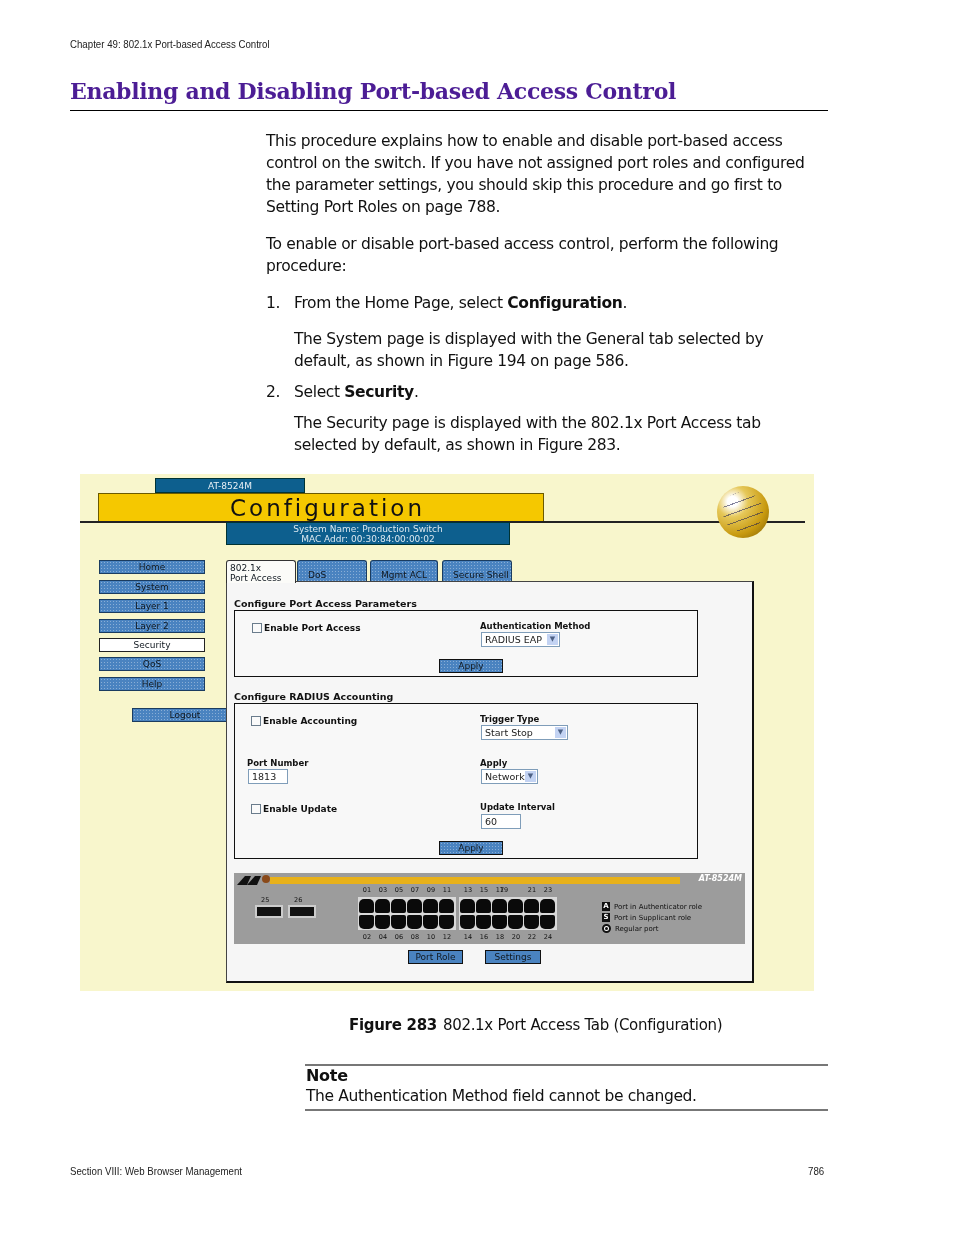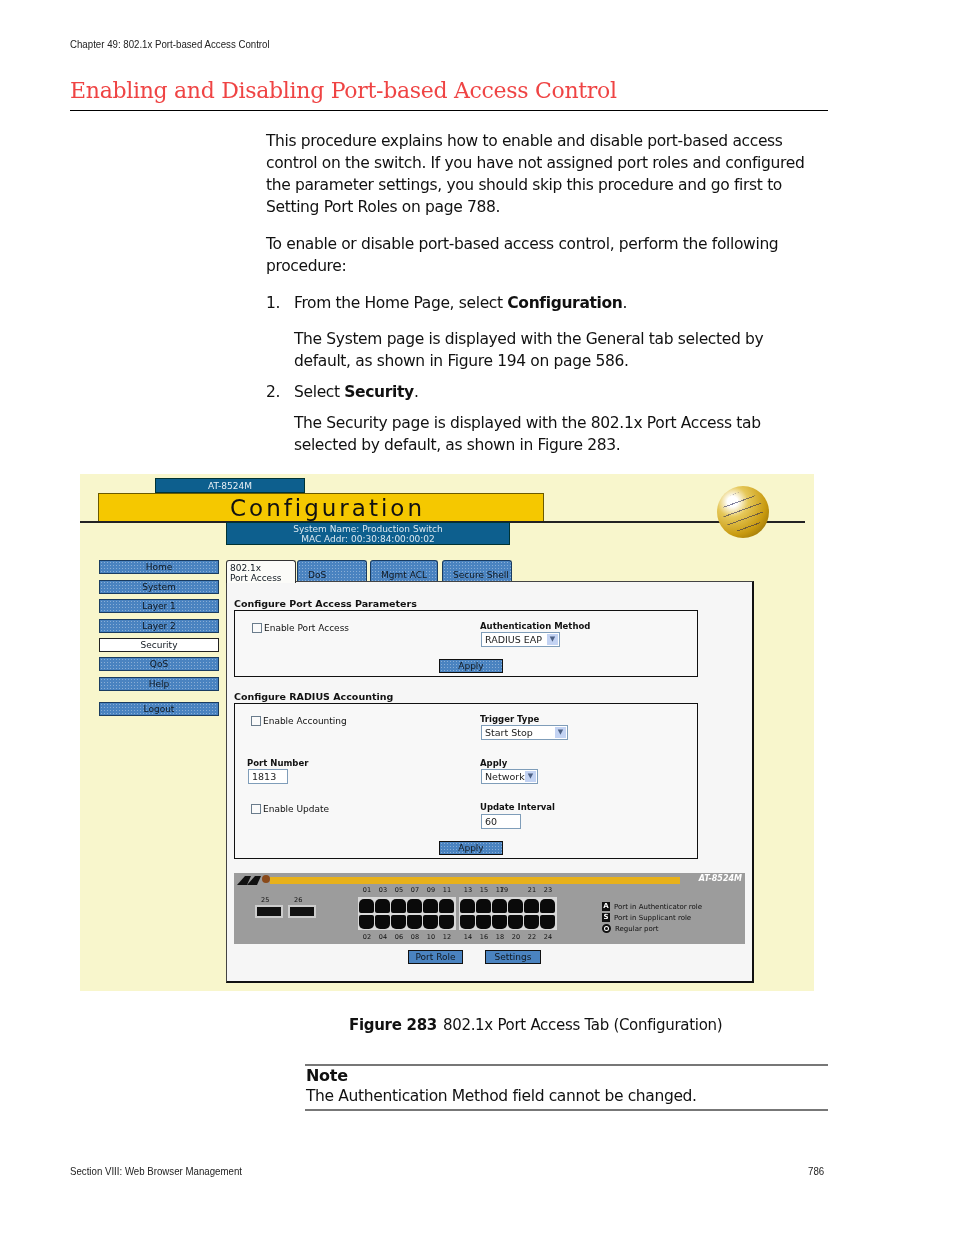--- a/index.html
+++ b/index.html
@@ -1,20 +1,20 @@
 <!DOCTYPE html>
 <html><head>
 <meta charset="utf-8">
 <style>
   * { box-sizing: border-box; margin: 0; padding: 0; }
   html, body { width: 954px; height: 1235px; background: #ffffff; }
   body { position: relative; font-family: "DejaVu Sans", sans-serif; color: #111; overflow: hidden; }
 
   .running-head { position: absolute; left: 70px; top: 38px; font-family: "Liberation Sans", sans-serif; font-size: 11px; color: #222; transform: scaleX(0.88); transform-origin: left; }
-  .page-title { position: absolute; left: 70px; top: 78px; font-family: "DejaVu Serif", serif; font-weight: normal; font-size: 22px; letter-spacing: -0.3px; color: #ef4444; }
+  .page-title { position: absolute; left: 70px; top: 78px; font-family: "DejaVu Serif", serif; font-weight: bold; font-size: 22px; letter-spacing: -0.3px; color: #4c1d95; }
   .title-rule { position: absolute; left: 70px; top: 110px; width: 758px; height: 1px; background: #000; }
 
   .body-text { position: absolute; left: 266px; width: 565px; font-family: "DejaVu Sans", sans-serif; font-size: 15.5px; line-height: 22px; color: #111; letter-spacing: -0.35px; }
   .p1 { top: 130px; }
   .p2 { top: 233px; }
   .step { position: absolute; left: 266px; font-size: 15.5px; line-height: 22px; letter-spacing: -0.35px; color: #111; }
   .step .num { display: inline-block; width: 28px; }
   .step-desc { position: absolute; left: 294px; width: 520px; font-size: 15.5px; line-height: 22px; letter-spacing: -0.35px; color: #111; }
 
   
@@ -22,32 +22,32 @@
   .model-tab { position: absolute; left: 75px; top: 4px; width: 150px; height: 15px; background: #0d5f8e; color: #e8f0f5; font-size: 9px; text-align: center; line-height: 15px; border: 1px solid #033; }
   .config-banner { position: absolute; left: 18px; top: 19px; width: 446px; height: 29px; background: #f5c800; border: 1px solid #6b5a00; }
   .config-banner span { position: absolute; left: 131px; top: 1px; font-size: 23px; letter-spacing: 3px; color: #111; }
   .banner-line { position: absolute; left: 0; top: 47px; width: 725px; height: 2px; background: #222; }
   .globe { position: absolute; left: 637px; top: 12px; width: 52px; height: 52px; border-radius: 50%;
     background: radial-gradient(circle at 30% 30%, #fff 0 10%, #e6c85a 30%, #c89a10 65%, #7a5a00 100%); }
   .globe::after { content: ""; position: absolute; inset: 6px; border-radius: 50%;
     background: repeating-linear-gradient(160deg, transparent 0 5px, rgba(30,30,80,0.55) 5px 6px, transparent 6px 9px); }
   .sysinfo { position: absolute; left: 146px; top: 48px; width: 284px; height: 23px; background: #0d5f8e; border: 1px solid #033; color: #dbe8f0; font-size: 9px; text-align: center; line-height: 10px; padding-top: 1px; }
 
-  .navbtn { position: absolute; left: 19px; width: 120px; height: 14px; background: #4a83c0; border: 1px solid #1b3c60; color: #101820; font-size: 9px; text-align: center; line-height: 12px;
+  .navbtn { position: absolute; left: 19px; width: 106px; height: 14px; background: #4a83c0; border: 1px solid #1b3c60; color: #101820; font-size: 9px; text-align: center; line-height: 12px;
     background-image: radial-gradient(rgba(255,255,255,0.35) 0.5px, transparent 0.6px); background-size: 3px 3px; }
   .navbtn.active { background: #ffffff; background-image: none; border-color: #222; }
 
   .tab { position: absolute; top: 86px; height: 22px; background: #4a83c0; border: 1px solid #1b3c60; border-bottom: none; border-radius: 3px 3px 0 0; color: #101820; font-size: 9px; padding: 9px 0 0 10px;
     background-image: radial-gradient(rgba(255,255,255,0.35) 0.5px, transparent 0.6px); background-size: 3px 3px; }
   .tab.active { background: #fbfbf8; background-image: none; border-color: #333; padding: 2px 0 0 3px; line-height: 10px; height: 23px; z-index: 2; }
 
   .panel { position: absolute; left: 146px; top: 107px; width: 528px; height: 402px; background: #f6f6f6; border: 1px solid #444; border-right: 2px solid #111; border-bottom: 2px solid #111; }
   .section-title { position: absolute; left: 7px; font-size: 9.5px; font-weight: bold; color: #111; }
   .fieldset { position: absolute; left: 7px; width: 464px; border: 1px solid #111; background: #f8f8f8; }
-  .cb { position: absolute; font-size: 9px; color: #111; font-weight: normal; display: flex; align-items: center; }
+  .cb { position: absolute; font-size: 9px; color: #111; font-weight: bold; display: flex; align-items: center; }
   .cb .box { display: inline-block; width: 10px; height: 10px; border: 1px solid #6a7c8c; background: #fafafa; margin-right: 2px; }
   .flabel { position: absolute; font-size: 8.5px; font-weight: bold; color: #111; }
   .select { position: absolute; height: 15px; background: #fff; border: 1px solid #7f9db9; font-size: 9.5px; color: #222; padding: 1px 0 0 3px; }
   .select .arr { position: absolute; right: 1px; top: 1px; width: 11px; height: 11px; background: #c3d3f3; color: #4d6185; font-size: 7px; line-height: 11px; text-align: center; }
   .textbox { position: absolute; height: 15px; background: #fff; border: 1px solid #7f9db9; font-size: 9.5px; color: #222; padding: 1px 0 0 3px; }
   .apply { position: absolute; width: 64px; height: 14px; background: #4a83c0; border: 1px solid #111; font-size: 9px; color: #101820; text-align: center; line-height: 12px;
     background-image: radial-gradient(rgba(255,255,255,0.35) 0.5px, transparent 0.6px); background-size: 3px 3px; }
 
   .switch { position: absolute; left: 7px; top: 291px; width: 511px; height: 71px; background: #9c9c9c; }
   .switch-stripe { position: absolute; left: 36px; top: 4px; width: 410px; height: 7px; background: #e8b11a; }
@@ -121,21 +121,21 @@
     <div>MAC Addr: 00:30:84:00:00:02</div>
   </div>
 
   <div class="navbtn" style="top:86px;">Home</div>
   <div class="navbtn" style="top:106px;">System</div>
   <div class="navbtn" style="top:125px;">Layer 1</div>
   <div class="navbtn" style="top:145px;">Layer 2</div>
   <div class="navbtn active" style="top:164px;">Security</div>
   <div class="navbtn" style="top:183px;">QoS</div>
   <div class="navbtn" style="top:203px;">Help</div>
-  <div class="navbtn" style="top:228px;">Logout</div>
+  <div class="navbtn" style="top:234px;margin-left:33px;">Logout</div>
 
   <div class="tab active" style="left:146px; width:70px;">
     <div>802.1x</div>
     <div>Port Access</div>
   </div>
   <div class="tab" style="left:217px; width:70px;">DoS</div>
   <div class="tab" style="left:290px; width:68px;">Mgmt ACL</div>
   <div class="tab" style="left:362px; width:70px;">Secure Shell</div>
 
   <div class="panel">

